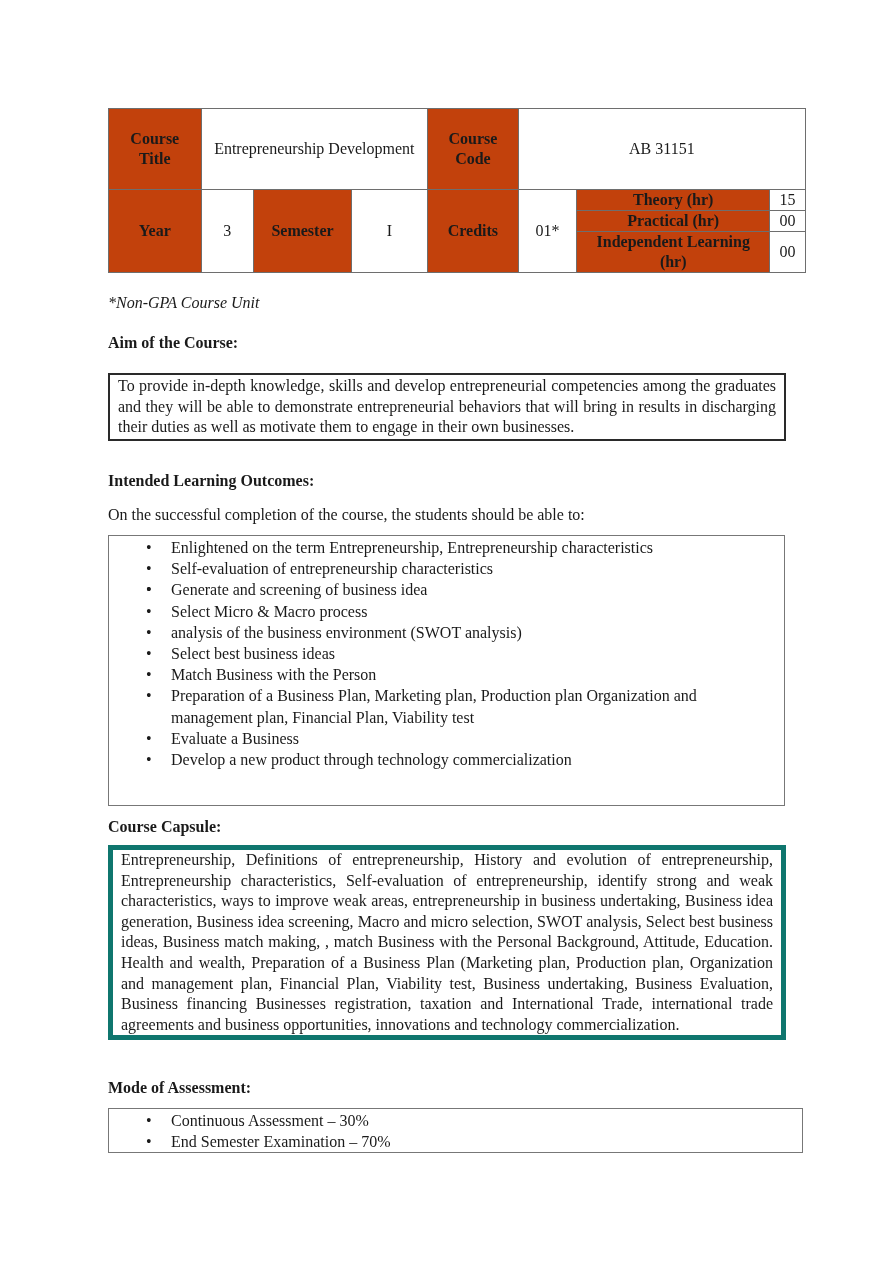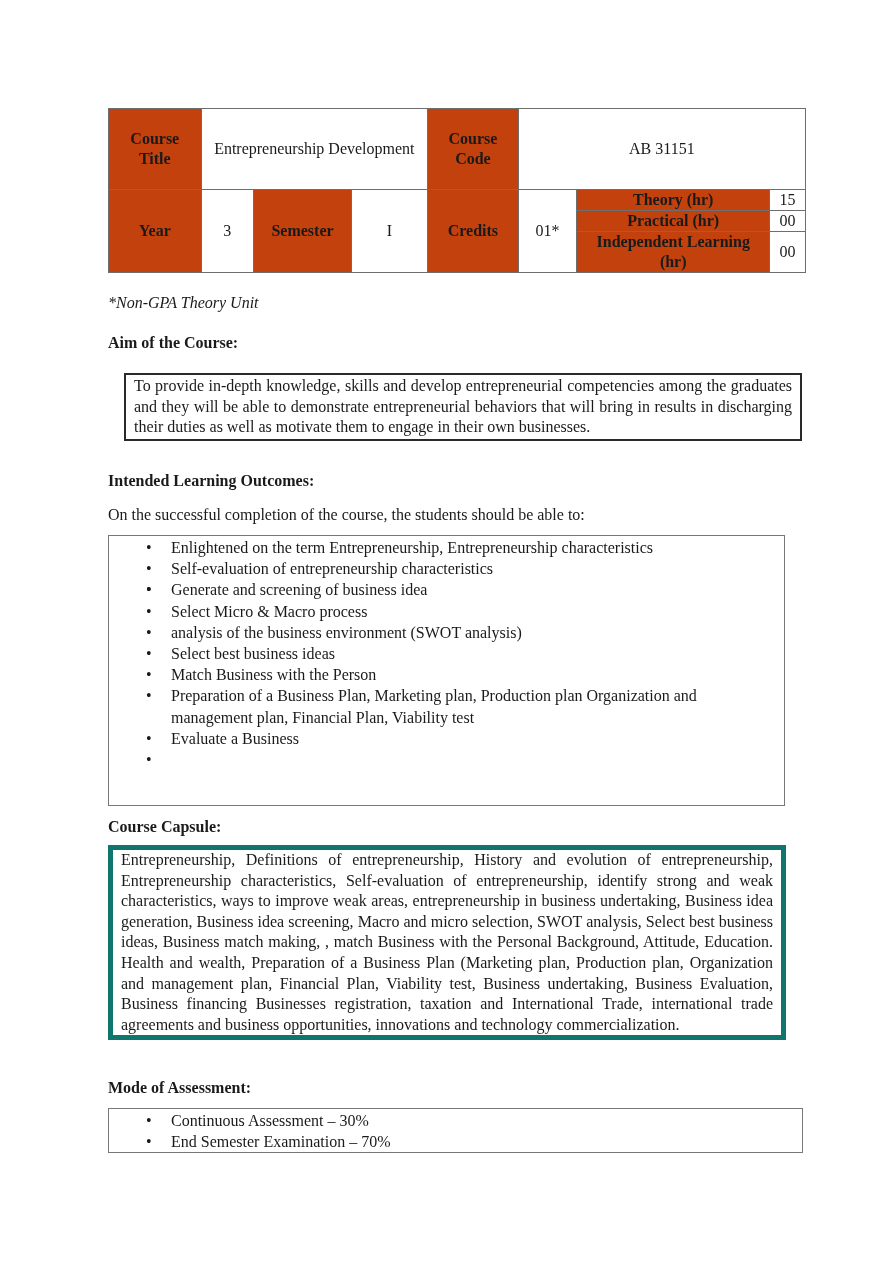--- a/index.html
+++ b/index.html
@@ -11,21 +11,21 @@
   table.info td.hd { background: #c2410c; font-weight: bold; }
   table.info tr.r1 td { height: 80px; }
   table.info tr.r2 td, table.info tr.r3 td { height: 20px; }
   table.info tr.r4 td { height: 38px; }
 
   .note { position: absolute; left: 108px; top: 294px; font-size: 16px; font-style: italic; }
   .h { position: absolute; left: 108px; font-size: 16px; font-weight: bold; }
   .plain { position: absolute; left: 108px; font-size: 16px; }
 
   .box { position: absolute; left: 108px; box-sizing: border-box; font-size: 16px; line-height: 20.6px; }
-  .aim { top: 373px; width: 678px; border: 2px solid #2a2a2a; padding: 1px 8px 1px 8px; text-align: justify; margin-left: 16px; }
+  .aim { top: 373px; width: 678px; border: 2px solid #2a2a2a; padding: 1px 8px 1px 8px; text-align: justify; }
   .ilo { top: 535px; width: 677px; height: 271px; border: 1px solid #777; padding: 1px 8px 0 0; }
   .cap { top: 845px; width: 678px; border: 5px solid #0f766e; padding: 0 8px 0 8px; text-align: justify; }
   .moa { top: 1108px; width: 695px; height: 45px; border: 1px solid #777; padding: 1px 8px 0 0; }
 
   ul.bl { list-style: none; margin: 0; padding: 0; }
   ul.bl li { position: relative; padding-left: 62px; line-height: 21.2px; }
   ul.bl li .dot { position: absolute; left: 37px; top: 0; }
 
   .pnum { position: absolute; top: 1168px; left: 0; width: 893px; text-align: center; font-size: 16px; }
 </style>
@@ -56,41 +56,41 @@
       <td class="hd">Practical (hr)</td>
       <td>00</td>
     </tr>
     <tr class="r4">
       <td class="hd">Independent Learning (hr)</td>
       <td>00</td>
     </tr>
   </tbody>
     </table>
 
-  <div class="note">*Non-GPA Theory Unit</div>
+  <div class="note">*Non-GPA Course Unit</div>
 
   <div class="h" style="top:334px">Aim of the Course:</div>
   <div class="box aim">To provide in-depth knowledge, skills and develop entrepreneurial competencies among the graduates and they will be able to demonstrate entrepreneurial behaviors that will bring in results in discharging their duties as well as motivate them to engage in their own businesses.</div>
 
   <div class="h" style="top:472px">Intended Learning Outcomes:</div>
   <div class="plain" style="top:506px">On the successful completion of the course, the students should be able to:</div>
 
   <div class="box ilo">
     <ul class="bl">
       <li><span class="dot">•</span><span>Enlightened on the term Entrepreneurship, Entrepreneurship characteristics</span></li>
       <li><span class="dot">•</span><span>Self-evaluation of entrepreneurship characteristics</span></li>
       <li><span class="dot">•</span></li>
       <li><span class="dot">•</span><span>Generate and screening of business idea</span></li>
       <li><span class="dot">•</span><span>Select Micro &amp; Macro process</span></li>
       <li><span class="dot">•</span><span>analysis of the business environment (SWOT analysis)</span></li>
       <li><span class="dot">•</span><span>Select best business ideas</span></li>
       <li><span class="dot">•</span><span>Match Business with the Person</span></li>
       <li><span class="dot">•</span><span>Preparation of a Business Plan, Marketing plan, Production plan Organization and management plan, Financial Plan, Viability test</span></li>
       <li><span class="dot">•</span><span>Evaluate a Business</span></li>
-      <li><span class="dot">•</span></li>
+      <li><span class="dot">•</span><span>Develop a new product through technology commercialization</span></li>
     </ul>
   </div>
 
   <div class="h" style="top:818px">Course Capsule:</div>
   <div class="box cap">Entrepreneurship, Definitions of entrepreneurship, History and evolution of entrepreneurship, Entrepreneurship characteristics, Self-evaluation of entrepreneurship, identify strong and weak characteristics, ways to improve weak areas, entrepreneurship in business undertaking, Business idea generation, Business idea screening, Macro and micro selection, SWOT analysis, Select best business ideas, Business match making, , match Business with the Personal Background, Attitude, Education. Health and wealth, Preparation of a Business Plan  (Marketing plan, Production plan, Organization and management plan, Financial Plan, Viability test, Business undertaking, Business Evaluation, Business financing  Businesses registration, taxation and International Trade, international trade agreements and business opportunities, innovations and technology commercialization.</div>
 
   <div class="h" style="top:1079px">Mode of Assessment:</div>
   <div class="box moa">
     <ul class="bl">
       <li><span class="dot">•</span><span>Continuous Assessment  – 30%</span></li>

